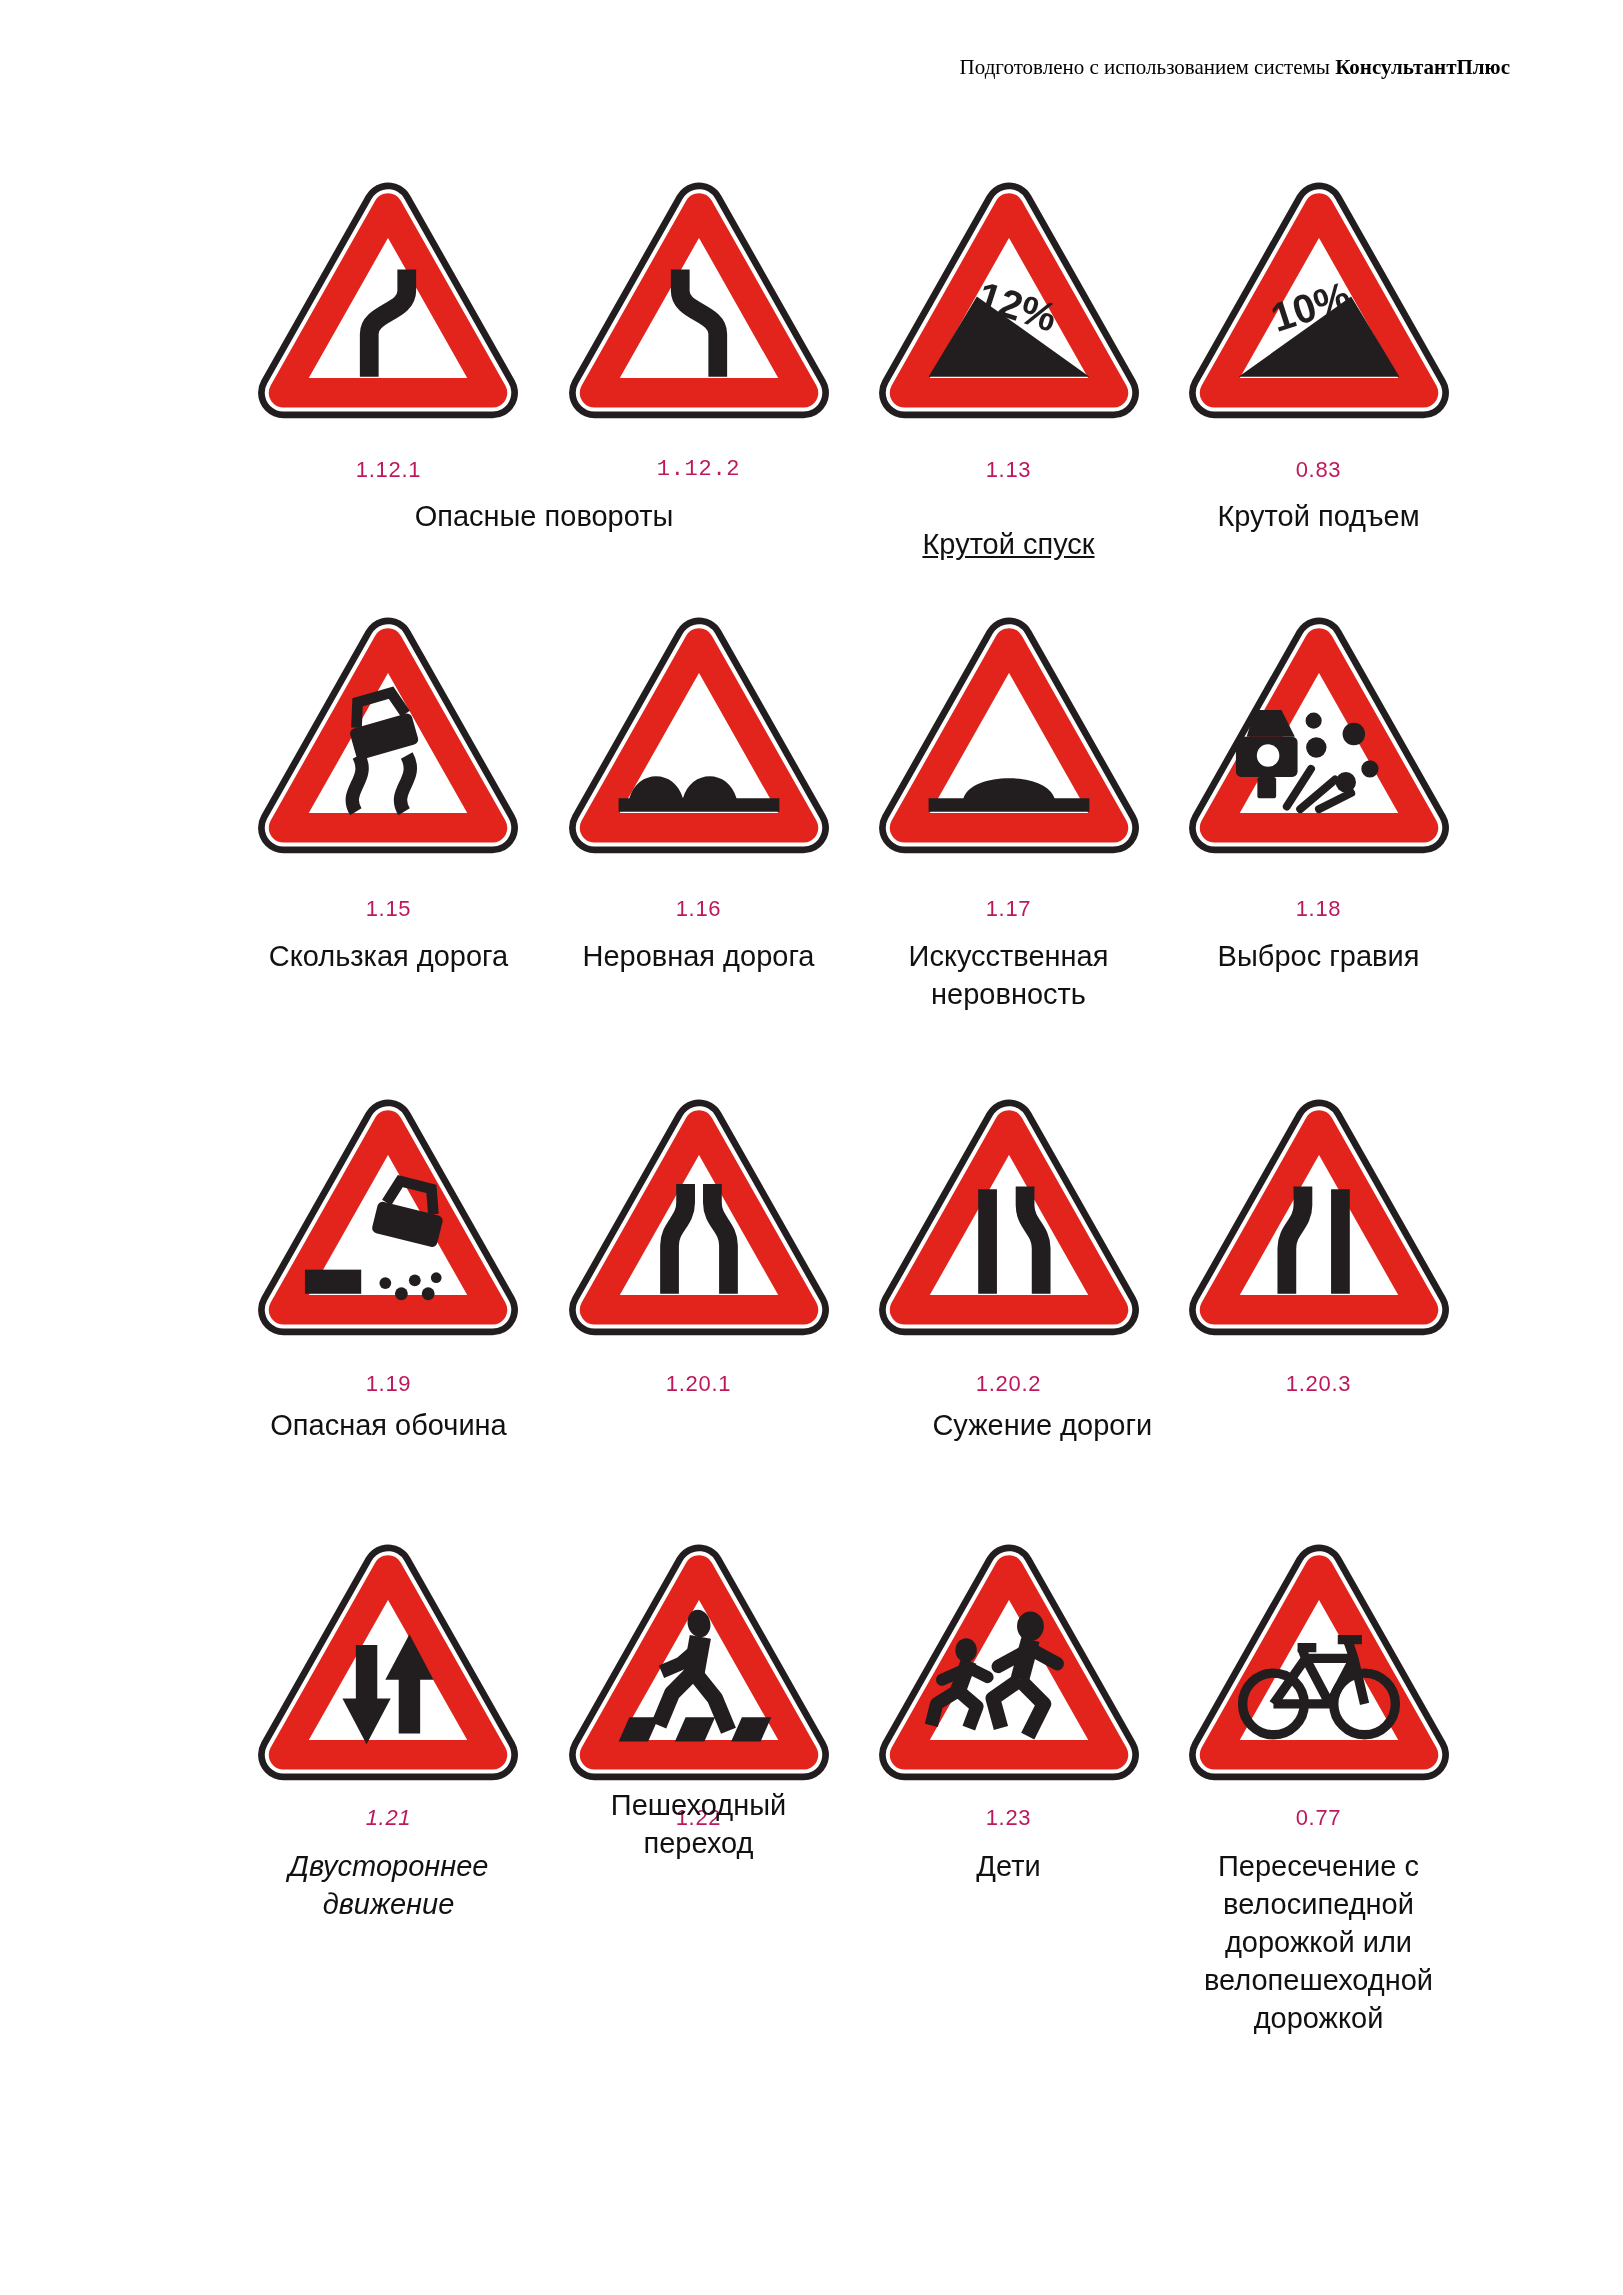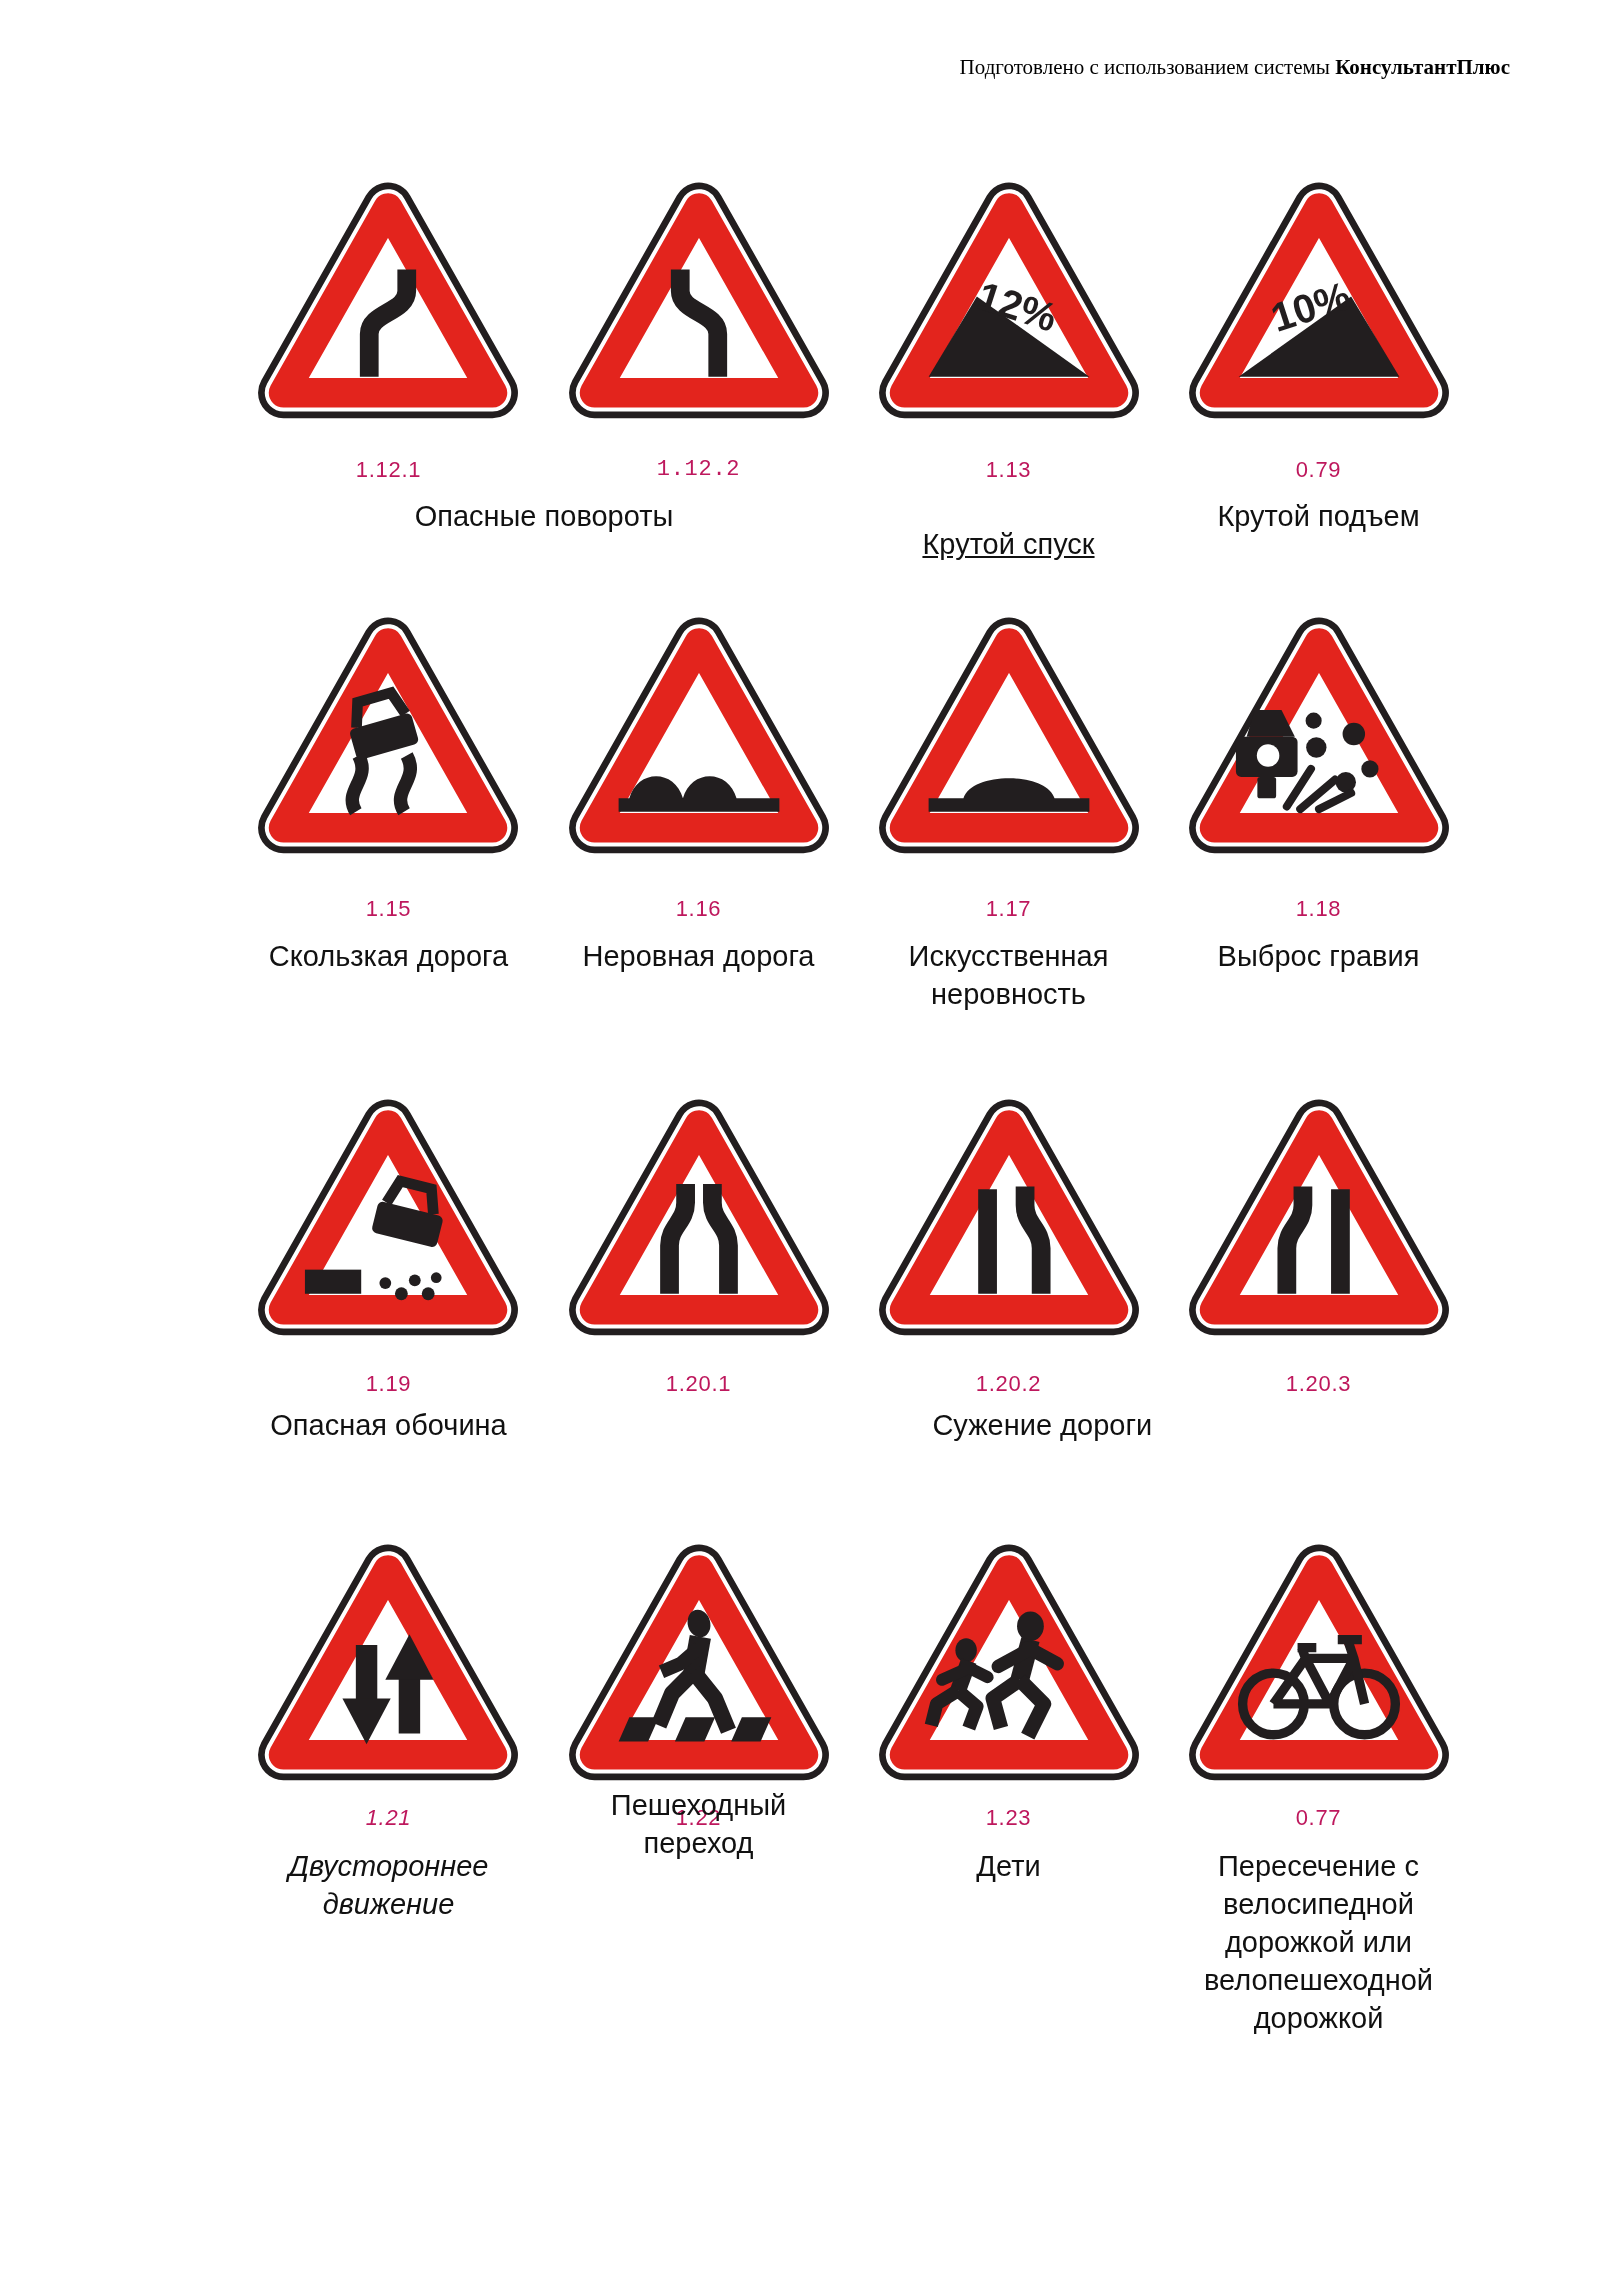--- a/index.html
+++ b/index.html
@@ -64,21 +64,21 @@
     <div class="code" style="left: 855px; top: 434px; width: 307px;">1.13</div>
     <div class="sign-cell" style="left: 1185px; top: 149px; width: 268px; height: 276px;">
       <svg viewBox="0 0 100 103" xmlns="http://www.w3.org/2000/svg">
         <path d="M50,22 L89,91 L11,91 Z" fill="none" stroke="#221e1f" stroke-width="19" stroke-linejoin="round"></path>
         <path d="M50,22 L89,91 L11,91 Z" fill="none" stroke="#ffffff" stroke-width="14" stroke-linejoin="round"></path>
         <path d="M50,22 L89,91 L11,91 Z" fill="#ffffff" stroke="#e3241d" stroke-width="11" stroke-linejoin="round"></path>
         <path d="M80,85 L62,55 L20,85 Z" fill="#221e1f"></path>
         <text x="47" y="64" transform="rotate(-18 47 59)" font-size="15" font-weight="bold" text-anchor="middle" fill="#221e1f" font-family="'Liberation Sans',sans-serif">10%</text>
       </svg>
     </div>
-    <div class="code" style="left: 1165px; top: 434px; width: 307px;">0.79</div>
+    <div class="code" style="left: 1165px; top: 434px; width: 307px;">0.83</div>
     <div class="caption" style="left: 235px; top: 497px; width: 618px;">Опасные повороты</div>
     <div class="caption" style="left: 855px; top: 525px; width: 307px; text-decoration: underline;">Крутой спуск</div>
     <div class="caption" style="left: 1165px; top: 497px; width: 307px;">Крутой подъем</div>
     <div class="sign-cell" style="left: 254px; top: 584px; width: 268px; height: 276px;">
       <svg viewBox="0 0 100 103" xmlns="http://www.w3.org/2000/svg">
         <path d="M50,22 L89,91 L11,91 Z" fill="none" stroke="#221e1f" stroke-width="19" stroke-linejoin="round"></path>
         <path d="M50,22 L89,91 L11,91 Z" fill="none" stroke="#ffffff" stroke-width="14" stroke-linejoin="round"></path>
         <path d="M50,22 L89,91 L11,91 Z" fill="#ffffff" stroke="#e3241d" stroke-width="11" stroke-linejoin="round"></path>
         <g transform="rotate(-16 48 55)">
           <rect x="36" y="51" width="24" height="12" rx="2" fill="#221e1f"></rect>

